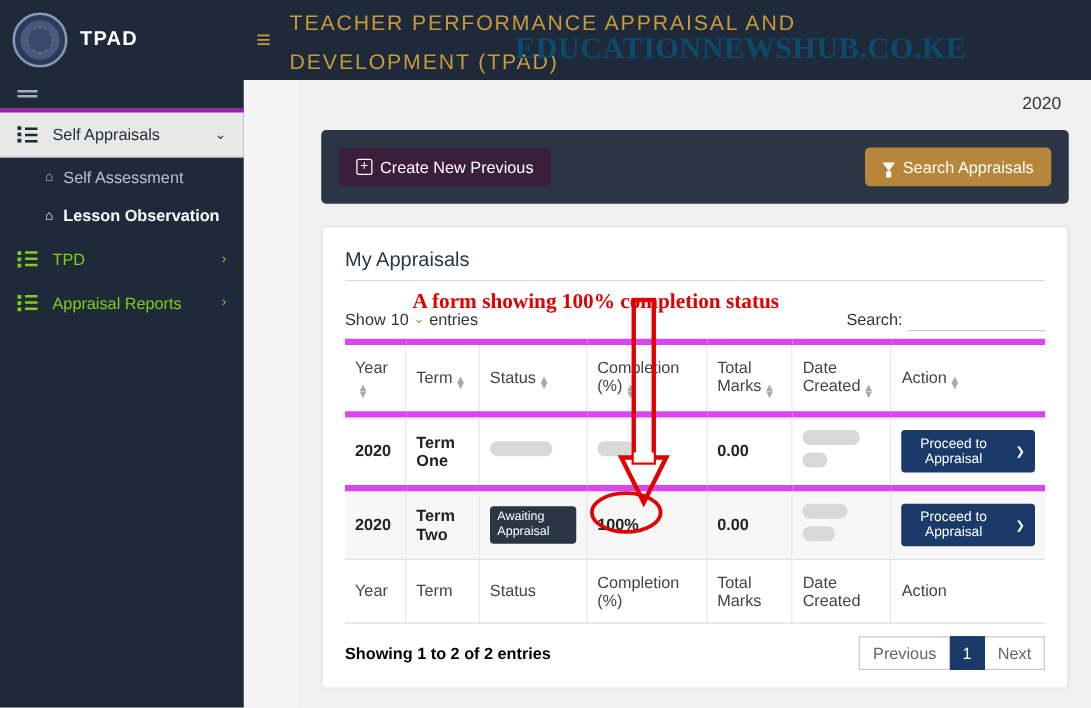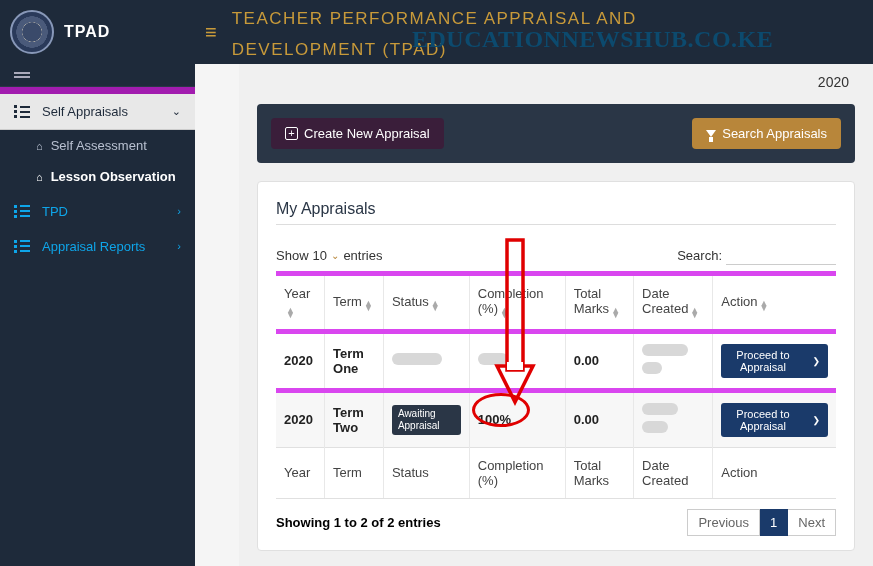--- a/index.html
+++ b/index.html
@@ -11,22 +11,22 @@
     .logo-circle::after { content: ''; position: absolute; top: 50%; left: 50%; width: 20px; height: 20px; transform: translate(-50%,-50%); background: #3a4a6a; border-radius: 50%; }
     .logo-text { color: #fff; font-weight: bold; font-size: 16px; letter-spacing: 1px; }
     .hamburger { color: #c89a3a; font-size: 20px; margin-left: 10px; margin-right: 15px; cursor: pointer; }
     .title-area { color: #c89a3a; font-size: 17px; letter-spacing: 1.5px; line-height: 1.8; padding-top: 6px; }
     .watermark { position: absolute; top: 26px; left: 412px; color: #0c4a6e; font-size: 24px; font-weight: bold; font-family: 'Times New Roman', serif; letter-spacing: 0.5px; z-index: 100; }
     
     .sidebar { position: absolute; top: 64px; left: 0; width: 195px; bottom: 0; background: #1e2a3a; color: #ccc; font-size: 13px; }
     .sidebar .collapsed-item { padding: 8px 14px; border-bottom: 1px solid #2a3646; display: flex; align-items: center; gap: 10px; color: #aab; }
     .sidebar .collapsed-item .bars { display: flex; flex-direction: column; gap: 2px; }
     .sidebar .collapsed-item .bars span { width: 16px; height: 2px; background: #aab; display: block; }
-    .sidebar .item { padding: 10px 14px; display: flex; align-items: center; gap: 10px; cursor: pointer; color: #0ea5e9; }
-    .sidebar .item.active-parent { background: #e8e8e8; color: #1e2a3a; border-top: 7px solid #a21caf; border-bottom: 1px solid #ccc; }
+    .sidebar .item { padding: 10px 14px; display: flex; align-items: center; gap: 10px; cursor: pointer; color: #84cc16; }
+    .sidebar .item.active-parent { background: #e8e8e8; color: #1e2a3a; border-top: 3px solid #a21caf; border-bottom: 1px solid #ccc; }
     .sidebar .item .icon { width: 18px; text-align: center; }
     .sidebar .item .chev { margin-left: auto; font-size: 11px; }
     .sidebar .subitem { padding: 8px 14px 8px 36px; display: flex; align-items: center; gap: 8px; cursor: pointer; color: #b8c0d0; font-size: 13px; }
     .sidebar .subitem.selected { color: #fff; font-weight: bold; }
     .sidebar .subitem .icon-home { font-size: 11px; }
     
     .list-icon { display: inline-flex; flex-direction: column; gap: 2px; }
     .list-icon span { display: flex; align-items: center; gap: 3px; }
     .list-icon span::before { content: ''; width: 3px; height: 3px; background: currentColor; }
     .list-icon span::after { content: ''; width: 10px; height: 2px; background: currentColor; }
@@ -138,32 +138,33 @@
     <span class="chev">›</span>
   </div>
 </div>
 
 <div class="main">
   <div class="year-badge">2020</div>
 
   <div class="action-bar">
     <button class="btn btn-dark">
       <span class="plus-box">+</span>
-      <span>Create New Appraisal</span>
+      <span>Create New Previous</span>
     </button>
     <button class="btn btn-gold">
       <span class="filter-icon"></span>
       <span>Search Appraisals</span>
     </button>
   </div>
 
   <div class="panel">
     <div class="panel-title">My Appraisals</div>
     <div class="panel-divider"></div>
 
+    <div class="annotation-text">A form showing 100% completion status</div>
     <svg class="annotation-arrow" width="44" height="170">
       <rect x="14" y="4" width="16" height="130" fill="none" stroke="#e00000" stroke-width="3.5"></rect>
       <polygon points="4,130 40,130 22,166" fill="none" stroke="#e00000" stroke-width="3.5"></polygon>
       <rect x="14" y="126" width="16" height="8" fill="#fff"></rect>
     </svg>
     <div class="annotation-circle"></div>
 
     <div class="table-controls">
       <div class="show">
         <span>Show</span>

